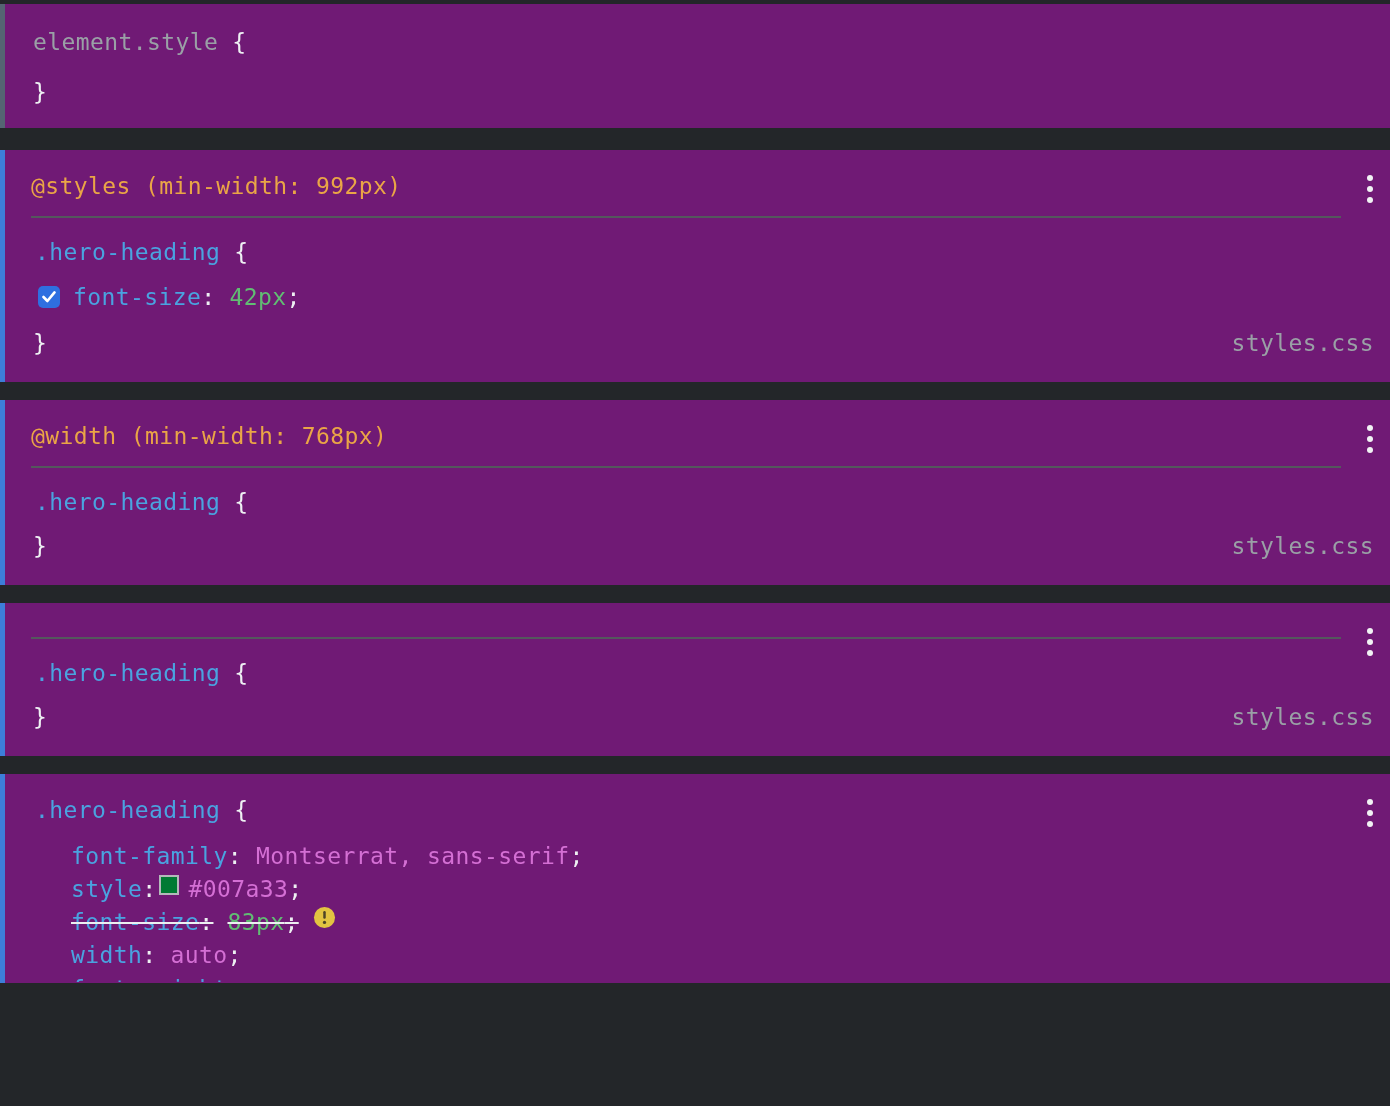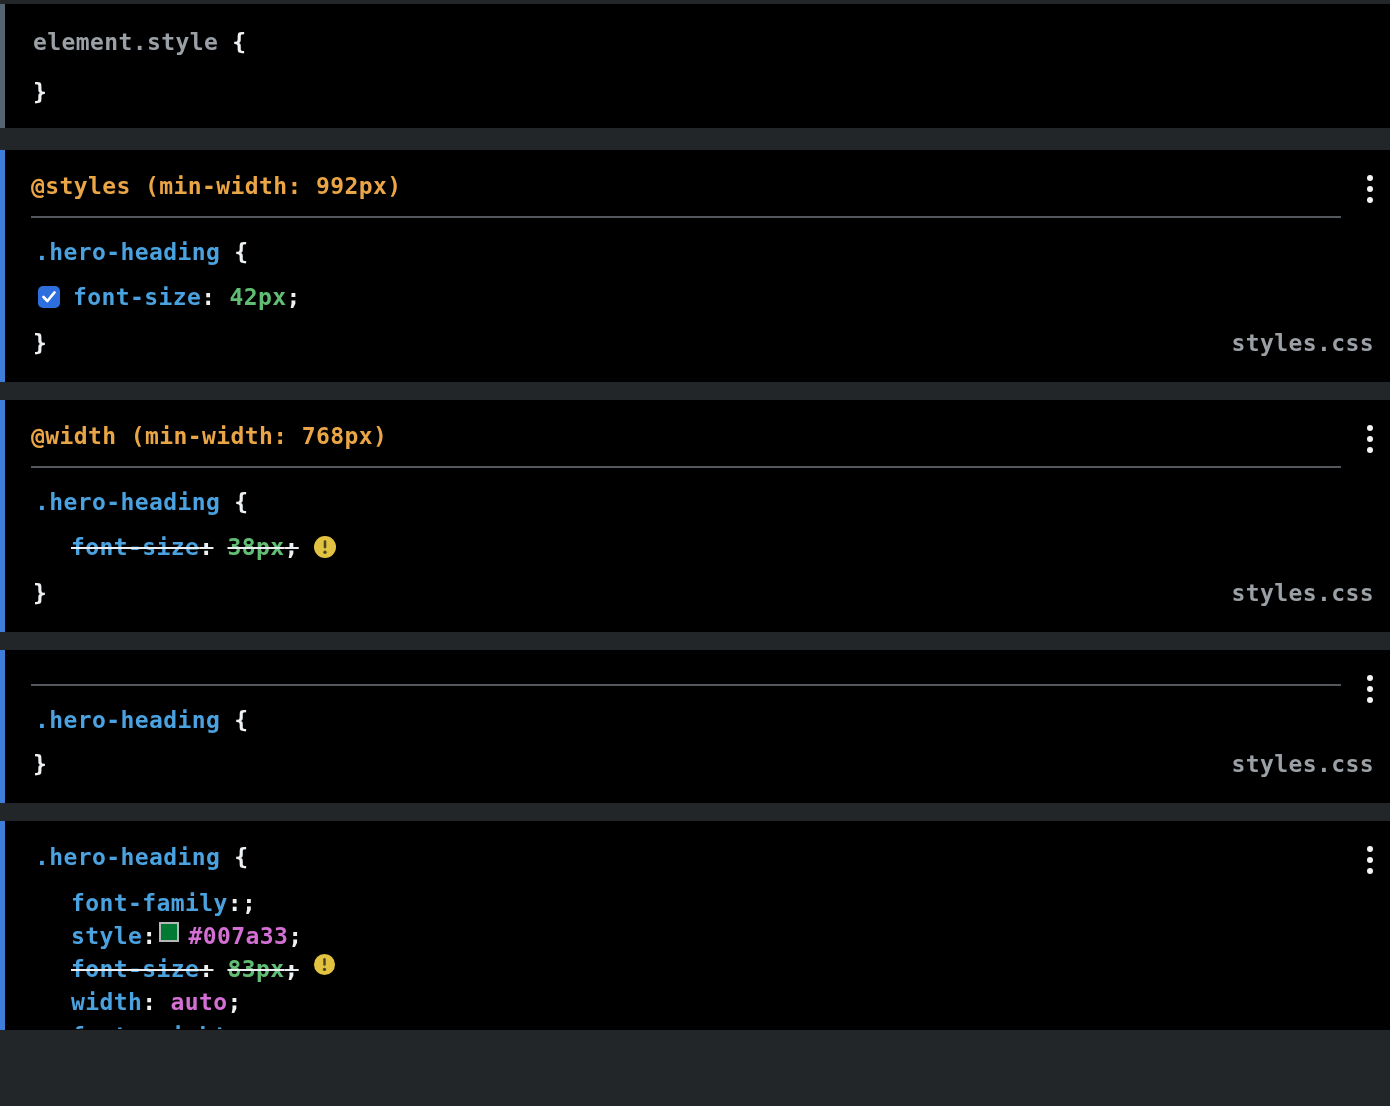--- a/index.html
+++ b/index.html
@@ -8,25 +8,24 @@
     overflow: hidden;
     background: #232629;
     font-family: "DejaVu Sans Mono", "Liberation Mono", monospace;
     font-size: 23px;
     letter-spacing: 0.4px;
     color: #e8eaed;
   }
   .styles-pane { width: 1390px; }
 
   .pane-section {
-    background: #000000;
+    background: #701a75;
     border-left: 5px solid #3d7ed9;
     padding: 0 16px;
     position: relative;
-    font-weight: bold;
   }
   .pane-section.muted { border-left-color: #546472; }
   .gap { height: 18px; }
   .gap.tall { height: 22px; }
   .top-strip { height: 4px; }
 
   .code-line { line-height: 32px; white-space: nowrap; }
 
   
   .t-gray   { color: #9aa0a6; }
@@ -153,30 +152,20 @@
       <span class="dot"></span>
       <span class="dot"></span>
     </div>
     <div class="code-line media-row">
       <span class="t-orange">@width (min-width: 768px)</span>
     </div>
     <div class="divider"></div>
     <div class="code-line selector-row">
       <span class="t-blue">.hero-heading</span><span class="t-white sp">{</span>
     </div>
-    <div class="decl-row">
-      <span class="struck"><span class="t-blue">font-size</span><span class="t-white">:</span><span class="t-green sp">38px</span><span class="t-white">;</span></span>
-      <span class="warning-icon">
-        <svg width="24" height="24" viewBox="0 0 24 24">
-            <circle cx="12" cy="12" r="11" fill="#e2c341"></circle>
-            <rect x="10.7" y="5.2" width="2.6" height="8.2" rx="1.3" fill="#4d4426"></rect>
-            <circle cx="12" cy="17.2" r="1.7" fill="#4d4426"></circle>
-          </svg>
-      </span>
-    </div>
     <div class="close-row code-line">
       <span class="t-white">}</span>
       <a class="source-link" href="#">styles.css</a>
     </div>
   </div>
 
   <div class="gap"></div>
 
   <div class="pane-section sec-media">
     <div class="menu-btn">
@@ -202,20 +191,21 @@
       <span class="dot"></span>
       <span class="dot"></span>
     </div>
     <div class="code-line selector-row">
       <span class="t-blue">.hero-heading</span><span class="t-white sp">{</span>
     </div>
 
     <div class="rule-decl first">
       <span class="t-blue">font-family</span>
         <span class="t-white">:</span>
+        <span class="t-magenta sp">Montserrat, sans-serif</span>
         <span class="t-white">;</span>
     </div>
 
     <div class="rule-decl">
       <span class="t-blue">style</span>
         <span class="t-white">:</span>
         <span class="color-swatch sp" style="background-color: rgb(0, 122, 51);"></span>
         <span class="t-magenta">#007a33</span>
         <span class="t-white">;</span>
     </div>

